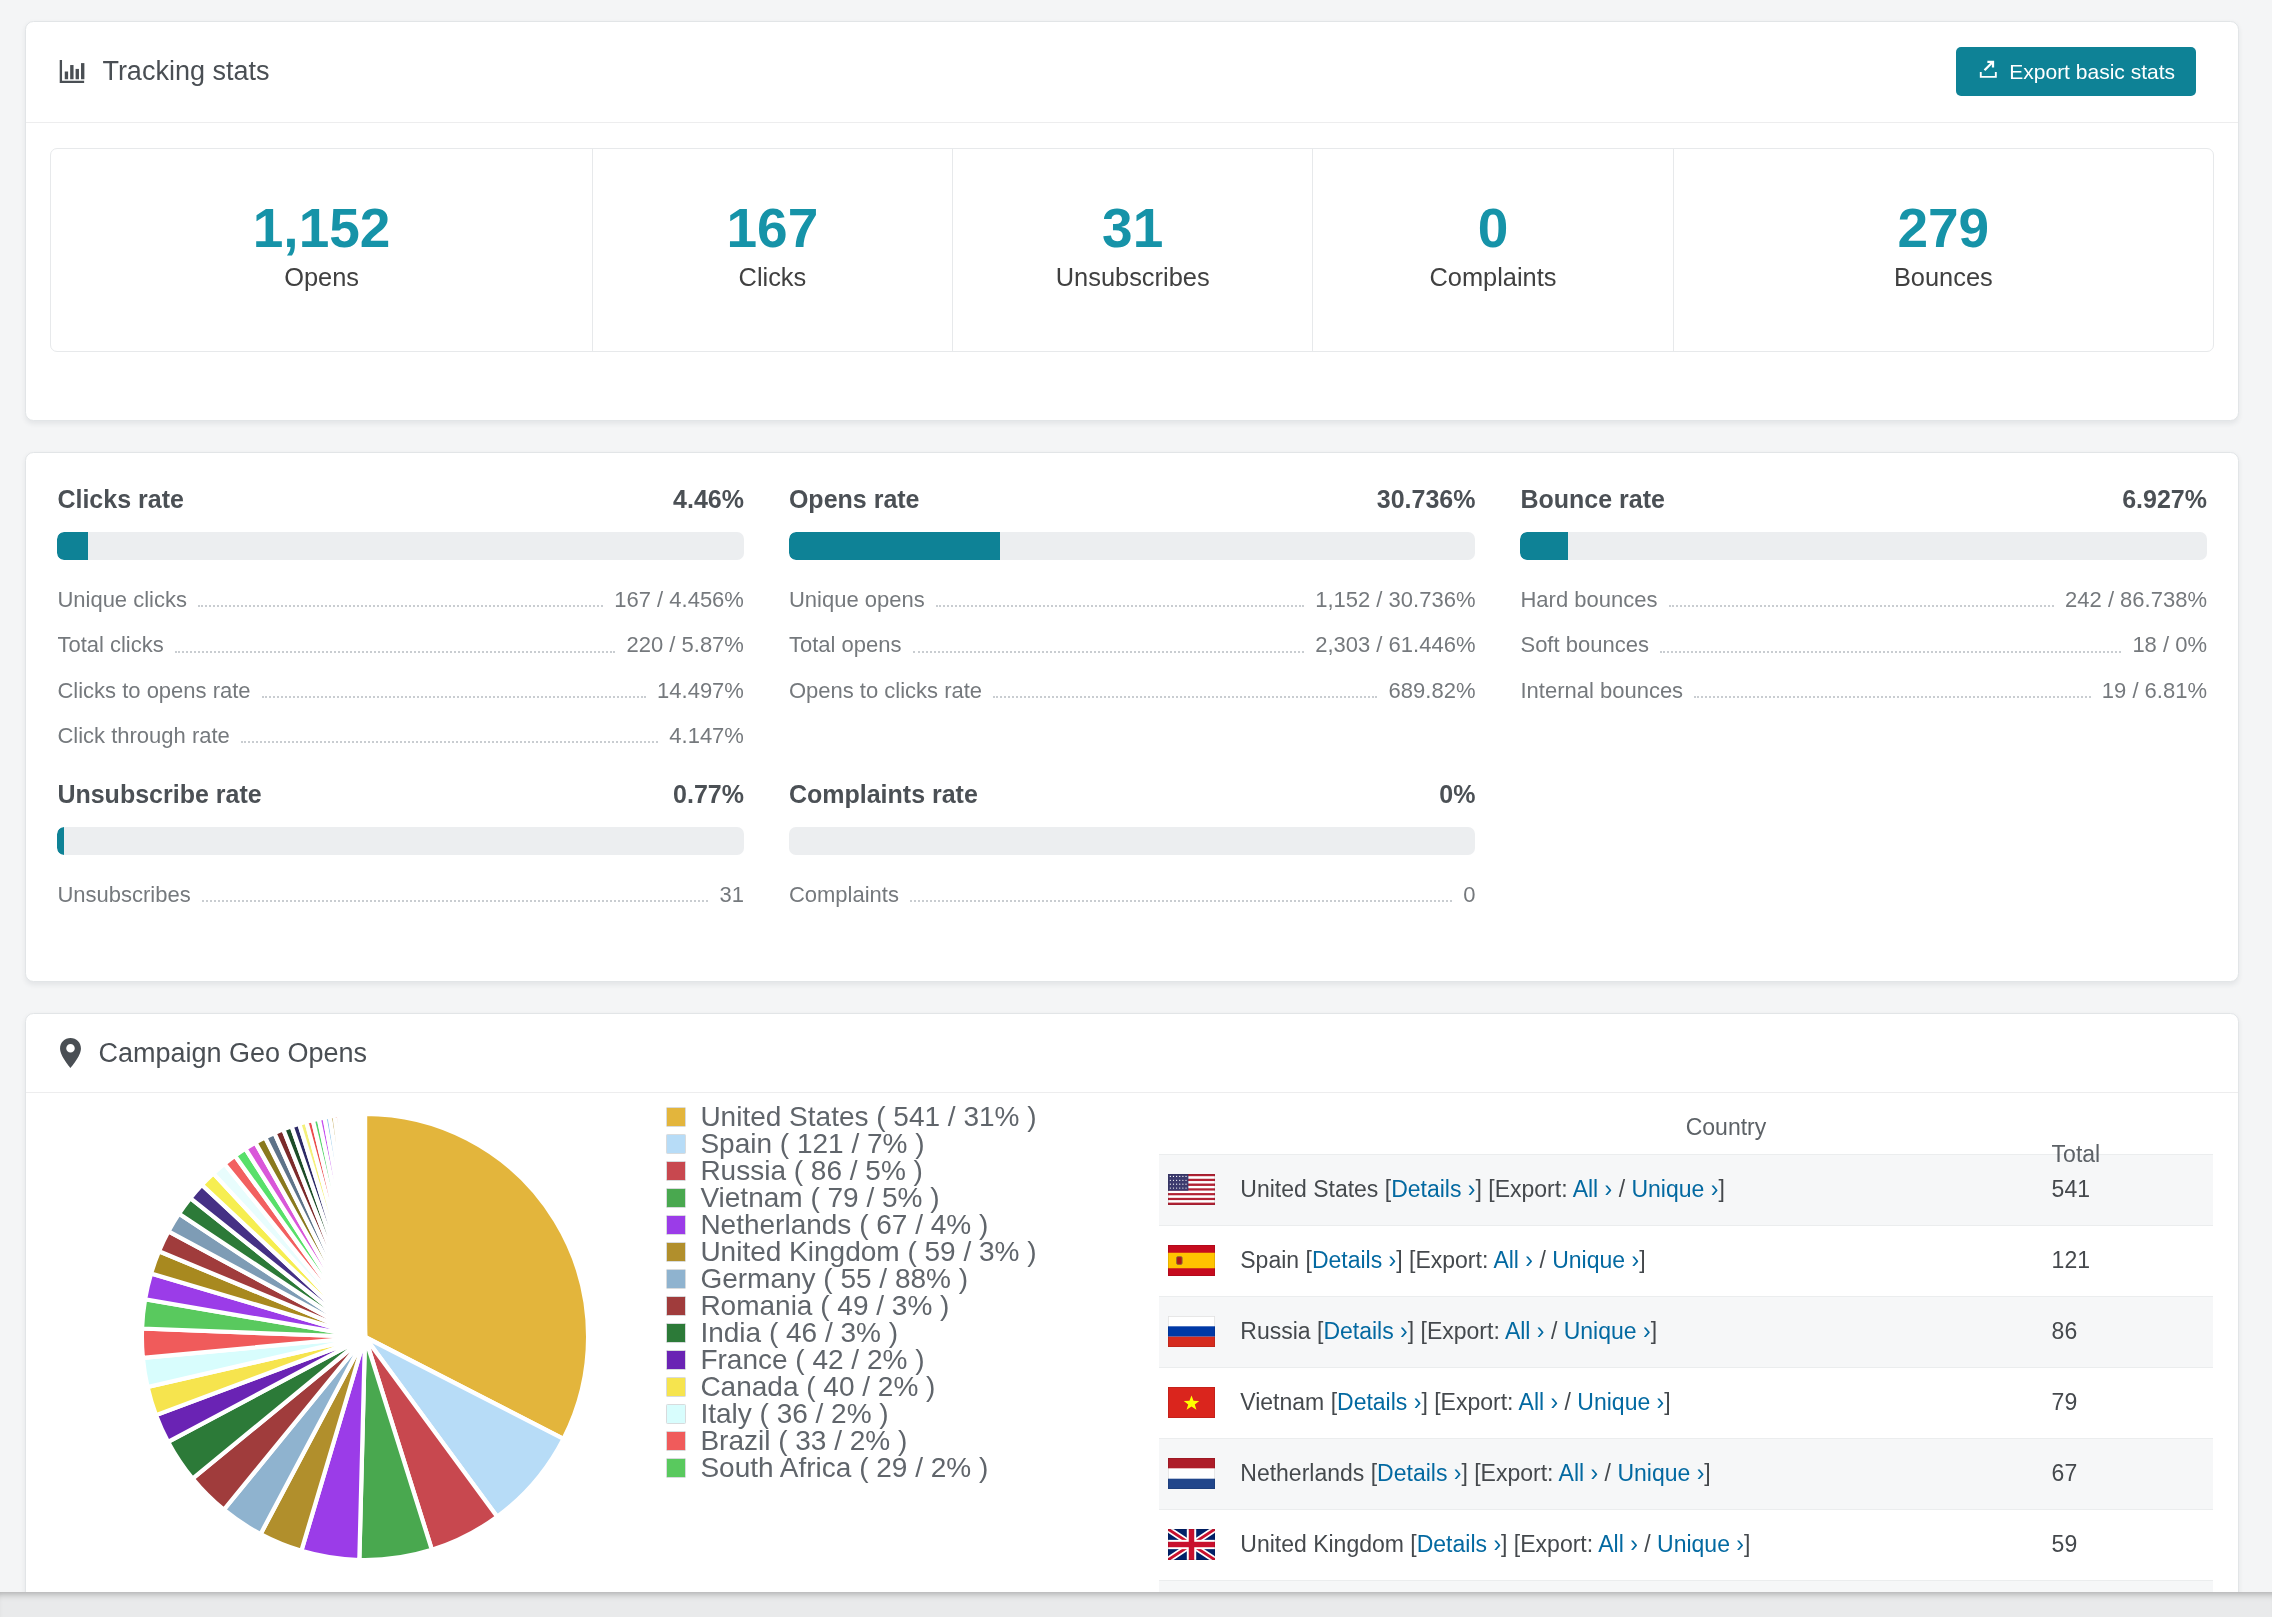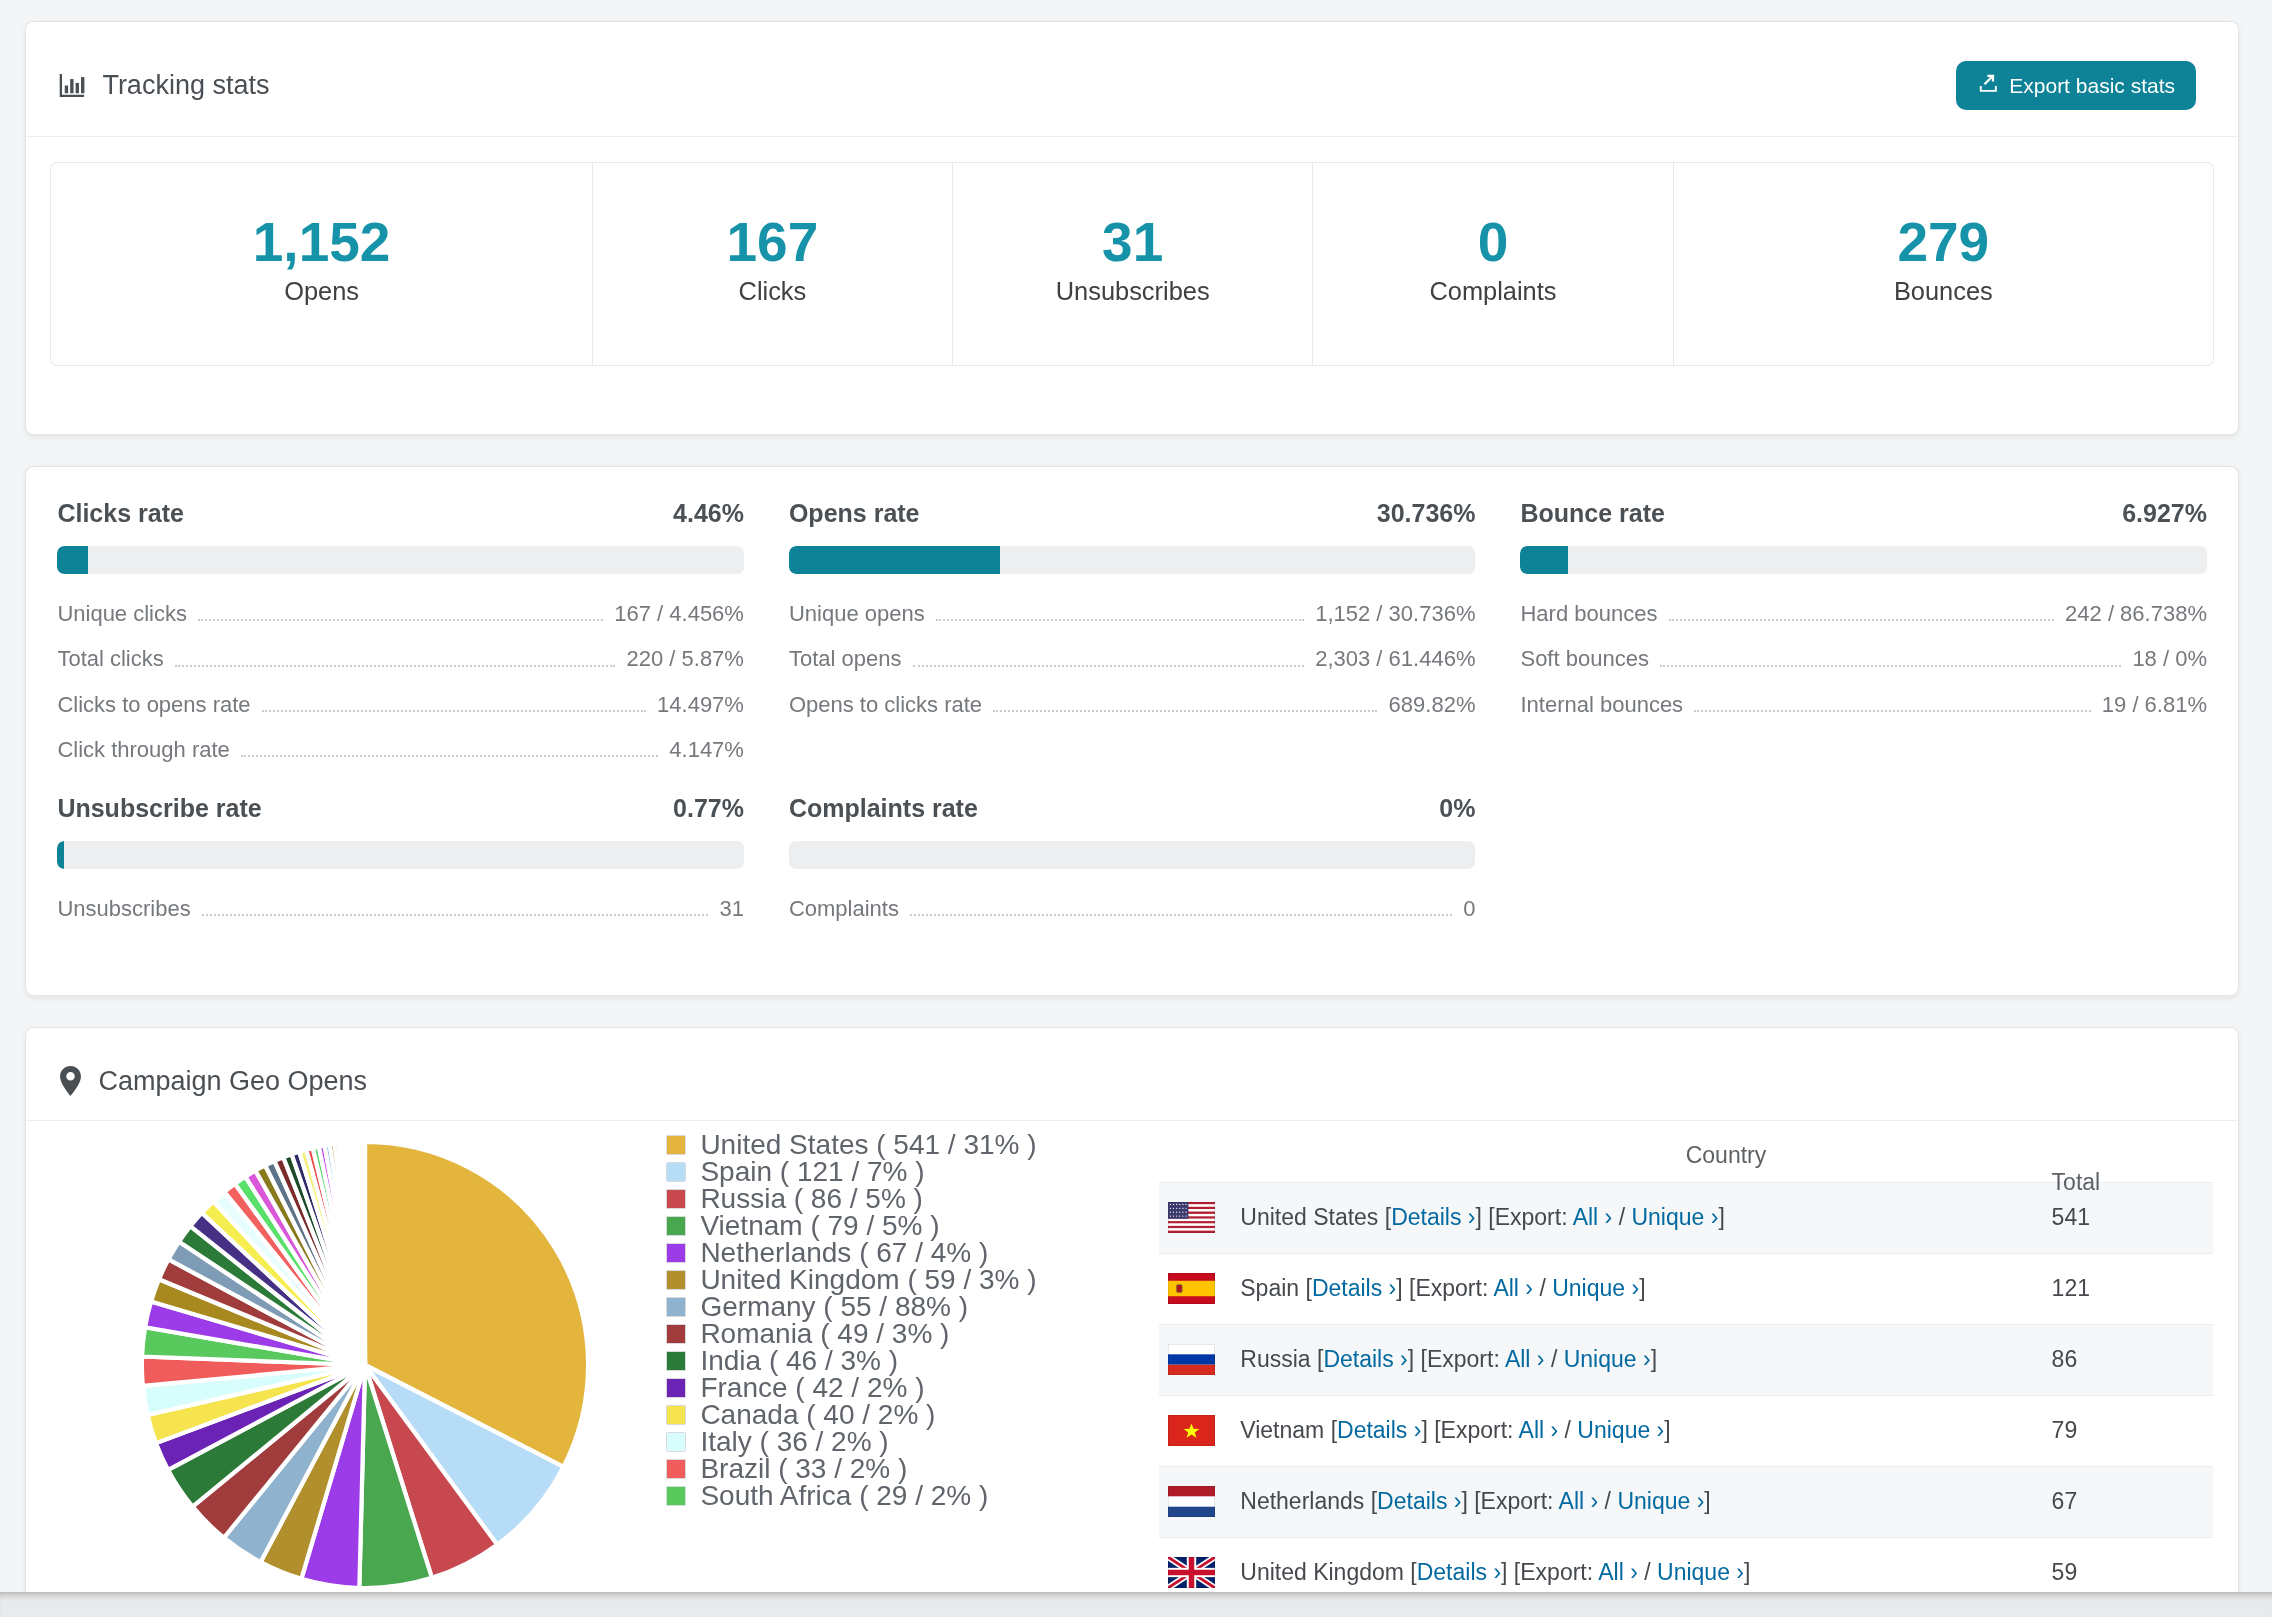--- a/index.html
+++ b/index.html
@@ -17,29 +17,28 @@
     border:0.7px solid #e2e5e7;
     border-radius:8.5px;
     box-shadow:0 2.1px 5px rgba(40,50,60,.08);
   }
 
   
   .card-header {
     display:flex; align-items:center; justify-content:space-between;
     padding:25.4px 42px 25.4px 31px;
     border-bottom:0.7px solid #ededee;
-    margin-top:14px;
   }
   .card-title { display:flex; align-items:center; gap:14px; font-size:27px; color:#4a4f54; }
   .card-title svg { display:block; }
 
   .btn-primary {
     display:flex; align-items:center; gap:10px;
     background:var(--teal); color:#fff;
-    font-size:21px; padding:10.6px 21px; border:none; border-radius:10px;
+    font-size:21px; padding:10.6px 21px; border:none; border-radius:5px;
     cursor:pointer; font-family:inherit;text-align:right;
   }
 
   
   .stats-box {
     margin:25.4px 24px 68px;
     border:0.7px solid #e7e9eb; border-radius:7px;
     display:grid; grid-template-columns:1.5fr 1fr 1fr 1fr 1.5fr;
   }
   .stat-cell { text-align:center; padding:52px 0 59px; border-left:0.7px solid #e7e9eb; }

